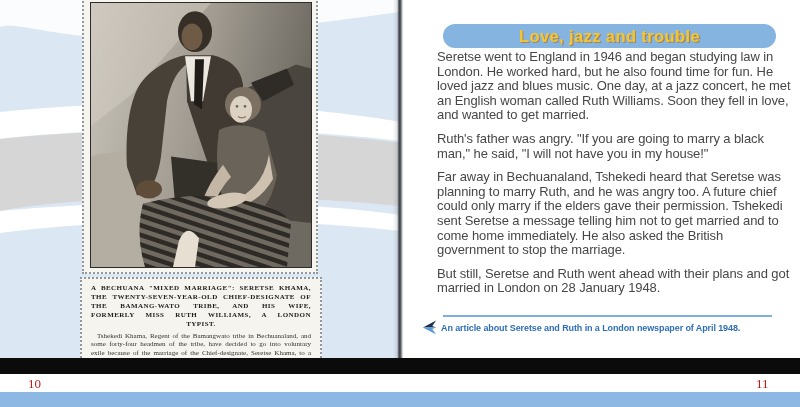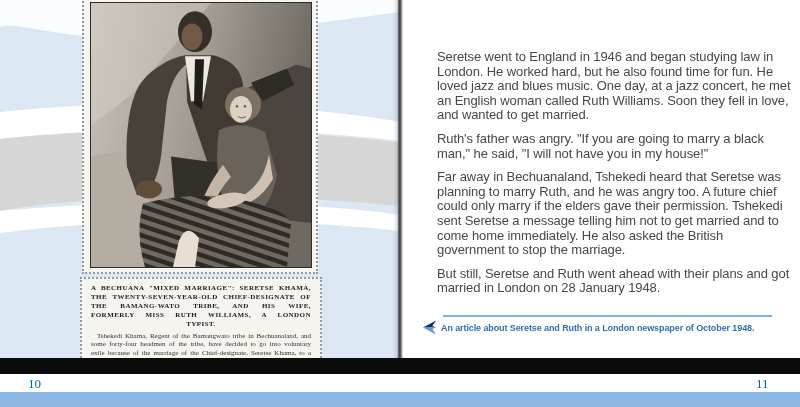--- a/index.html
+++ b/index.html
@@ -58,21 +58,21 @@
   .fig-caption span{
     color:#2f6fb5;font-weight:bold;font-size:9px;letter-spacing:-.1px;white-space:nowrap;
   }
 
   
   .bar-black{position:absolute;left:0;top:358px;width:800px;height:16px;background:#0b0b0b;z-index:30;}
   .strip-white{position:absolute;left:0;top:374px;width:800px;height:18px;background:#ffffff;z-index:30;}
   .bar-blue{position:absolute;left:0;top:392px;width:800px;height:15px;background:#8cb8e3;z-index:30;}
   .pagenum{
     position:absolute;top:2px;font-family:"Liberation Serif",serif;
-    font-size:13px;color:#0369a1;z-index:31;
+    font-size:13px;color:#b91c1c;z-index:31;
   }
   #pn-left{left:28px;}
   #pn-right{left:756px;text-align:center;}
 
   
   .gutter{
     position:absolute;left:393px;top:0;width:12px;height:358px;z-index:20;
     background:linear-gradient(90deg,
       rgba(140,150,160,0) 0%,rgba(140,150,160,.28) 35%,
       #43464b 50%,#43464b 60%,rgba(255,255,255,0) 85%);
@@ -137,36 +137,39 @@
       </div>
     </div>
 
     <div class="clipping-caption">
       <div class="np-heading">A BECHUANA "MIXED MARRIAGE": SERETSE KHAMA, THE TWENTY-SEVEN-YEAR-OLD CHIEF-DESIGNATE OF THE BAMANG-WATO TRIBE, AND HIS WIFE, FORMERLY MISS RUTH WILLIAMS, A LONDON TYPIST.</div>
       <div class="np-body">Tshekedi Khama, Regent of the Bamangwato tribe in Bechuanaland, and some forty-four headmen of the tribe, have decided to go into voluntary exile because of the marriage of the Chief-designate, Seretse Khama, to a white woman.  Seretse and his wife were accepted last month by other members of the tribe.  Sir Godfrey Huggins, Prime Minister of Southern Rhodesia, said the tribe's decision to accept Seretse as their chief despite his marriage was "disastrous."</div>
     </div>
   </div>
 
   <div class="page-right">
+    <div class="title-pill">
+      <span>Love, jazz and trouble</span>
+    </div>
 
     <div class="text-block">
       <p>Seretse went to England in 1946 and began studying law in London.  He worked hard, but he also found time for fun.  He loved jazz and blues music.  One day, at a jazz concert, he met an English woman called Ruth Williams.  Soon they fell in love, and wanted to get married.</p>
       <p>Ruth's father was angry.  "If you are going to marry a black man," he said, "I will not have you in my house!"</p>
       <p>Far away in Bechuanaland, Tshekedi heard that Seretse was planning to marry Ruth, and he was angry too.  A future chief could only marry if the elders gave their permission.  Tshekedi sent Seretse a message telling him not to get married and to come home immediately.  He also asked the British government to stop the marriage.</p>
       <p>But still, Seretse and Ruth went ahead with their plans and got married in London on 28 January 1948.</p>
     </div>
 
     <div class="caption-rule"></div>
 
     <div class="fig-caption">
       <svg class="arrow" viewBox="0 0 16 15" aria-hidden="true">
         <path d="M15,0 L1,7.5 L15,7.5 L11,6 Z" fill="#1e2f50"></path>
         <path d="M15,15 L1,7.5 L15,7.5 L11,9 Z" fill="#5b9bd5"></path>
       </svg>
-      <span>An article about Seretse and Ruth in a London newspaper of October 1948.</span>
+      <span>An article about Seretse and Ruth in a London newspaper of April 1948.</span>
     </div>
   </div>
 
   <div class="gutter"></div>
 
   <div class="bar-black"></div>
   <div class="strip-white">
     <span class="pagenum" id="pn-left">10</span>
     <span class="pagenum" id="pn-right">11</span>
   </div>

